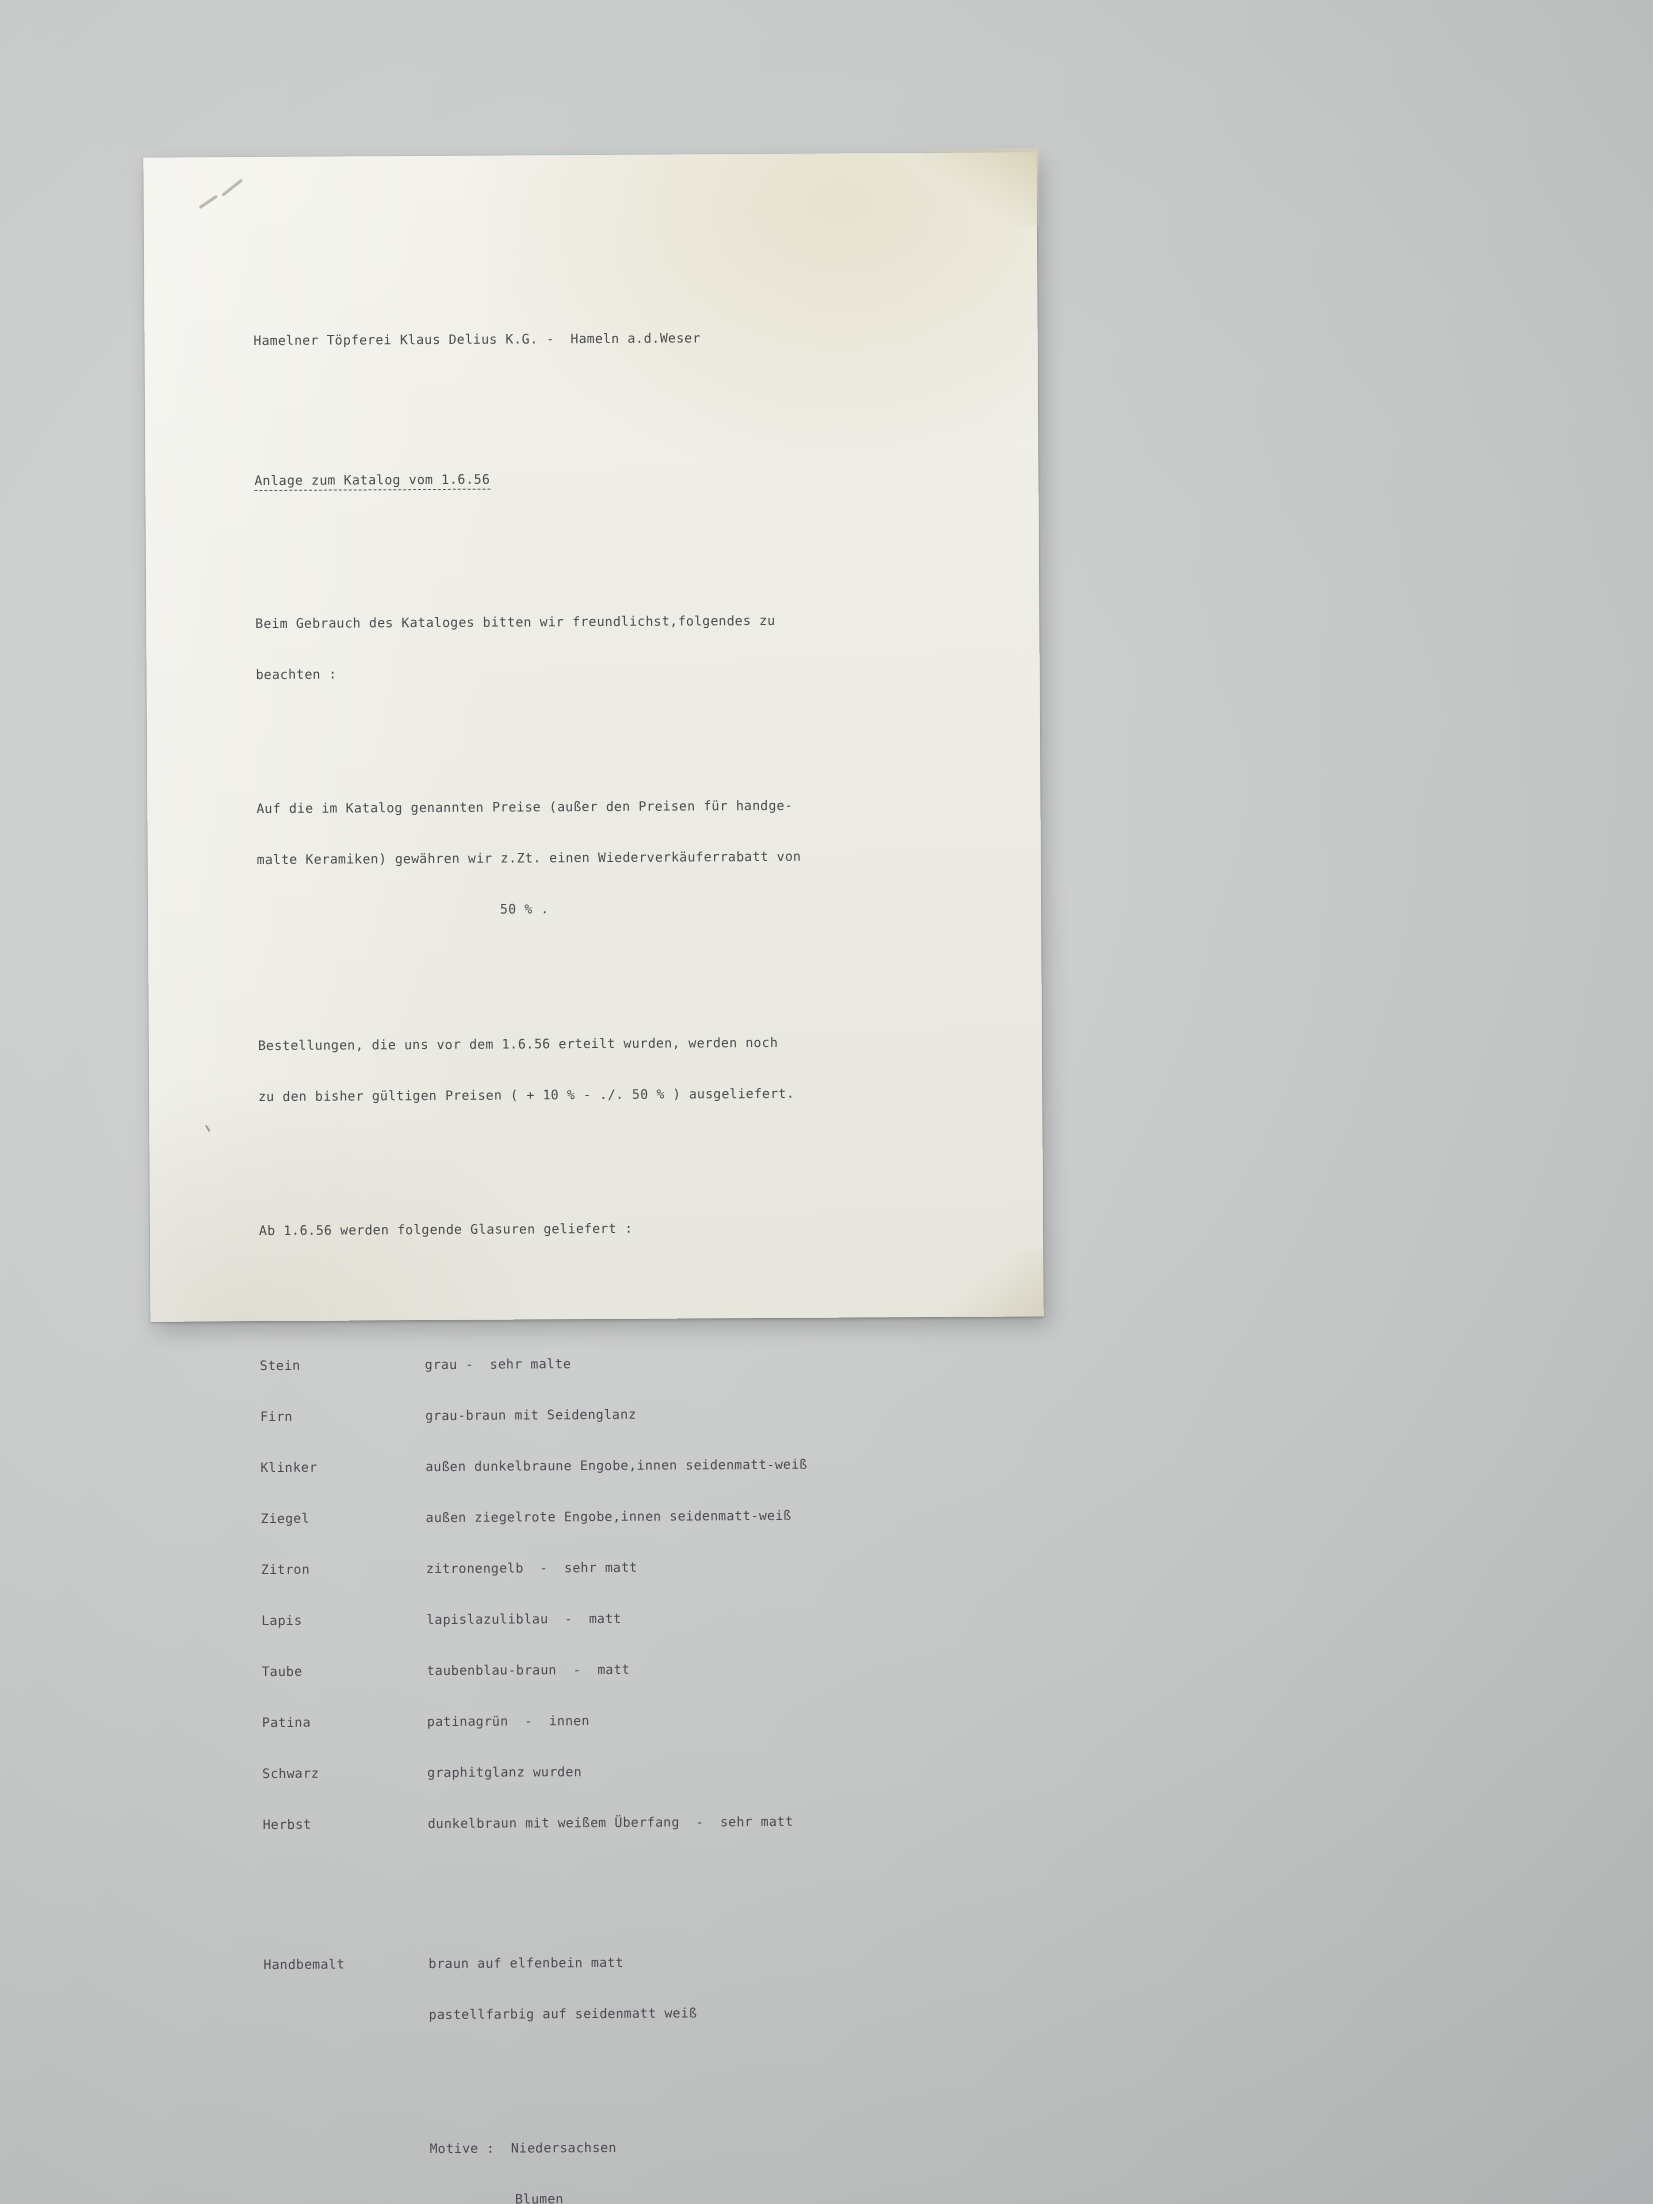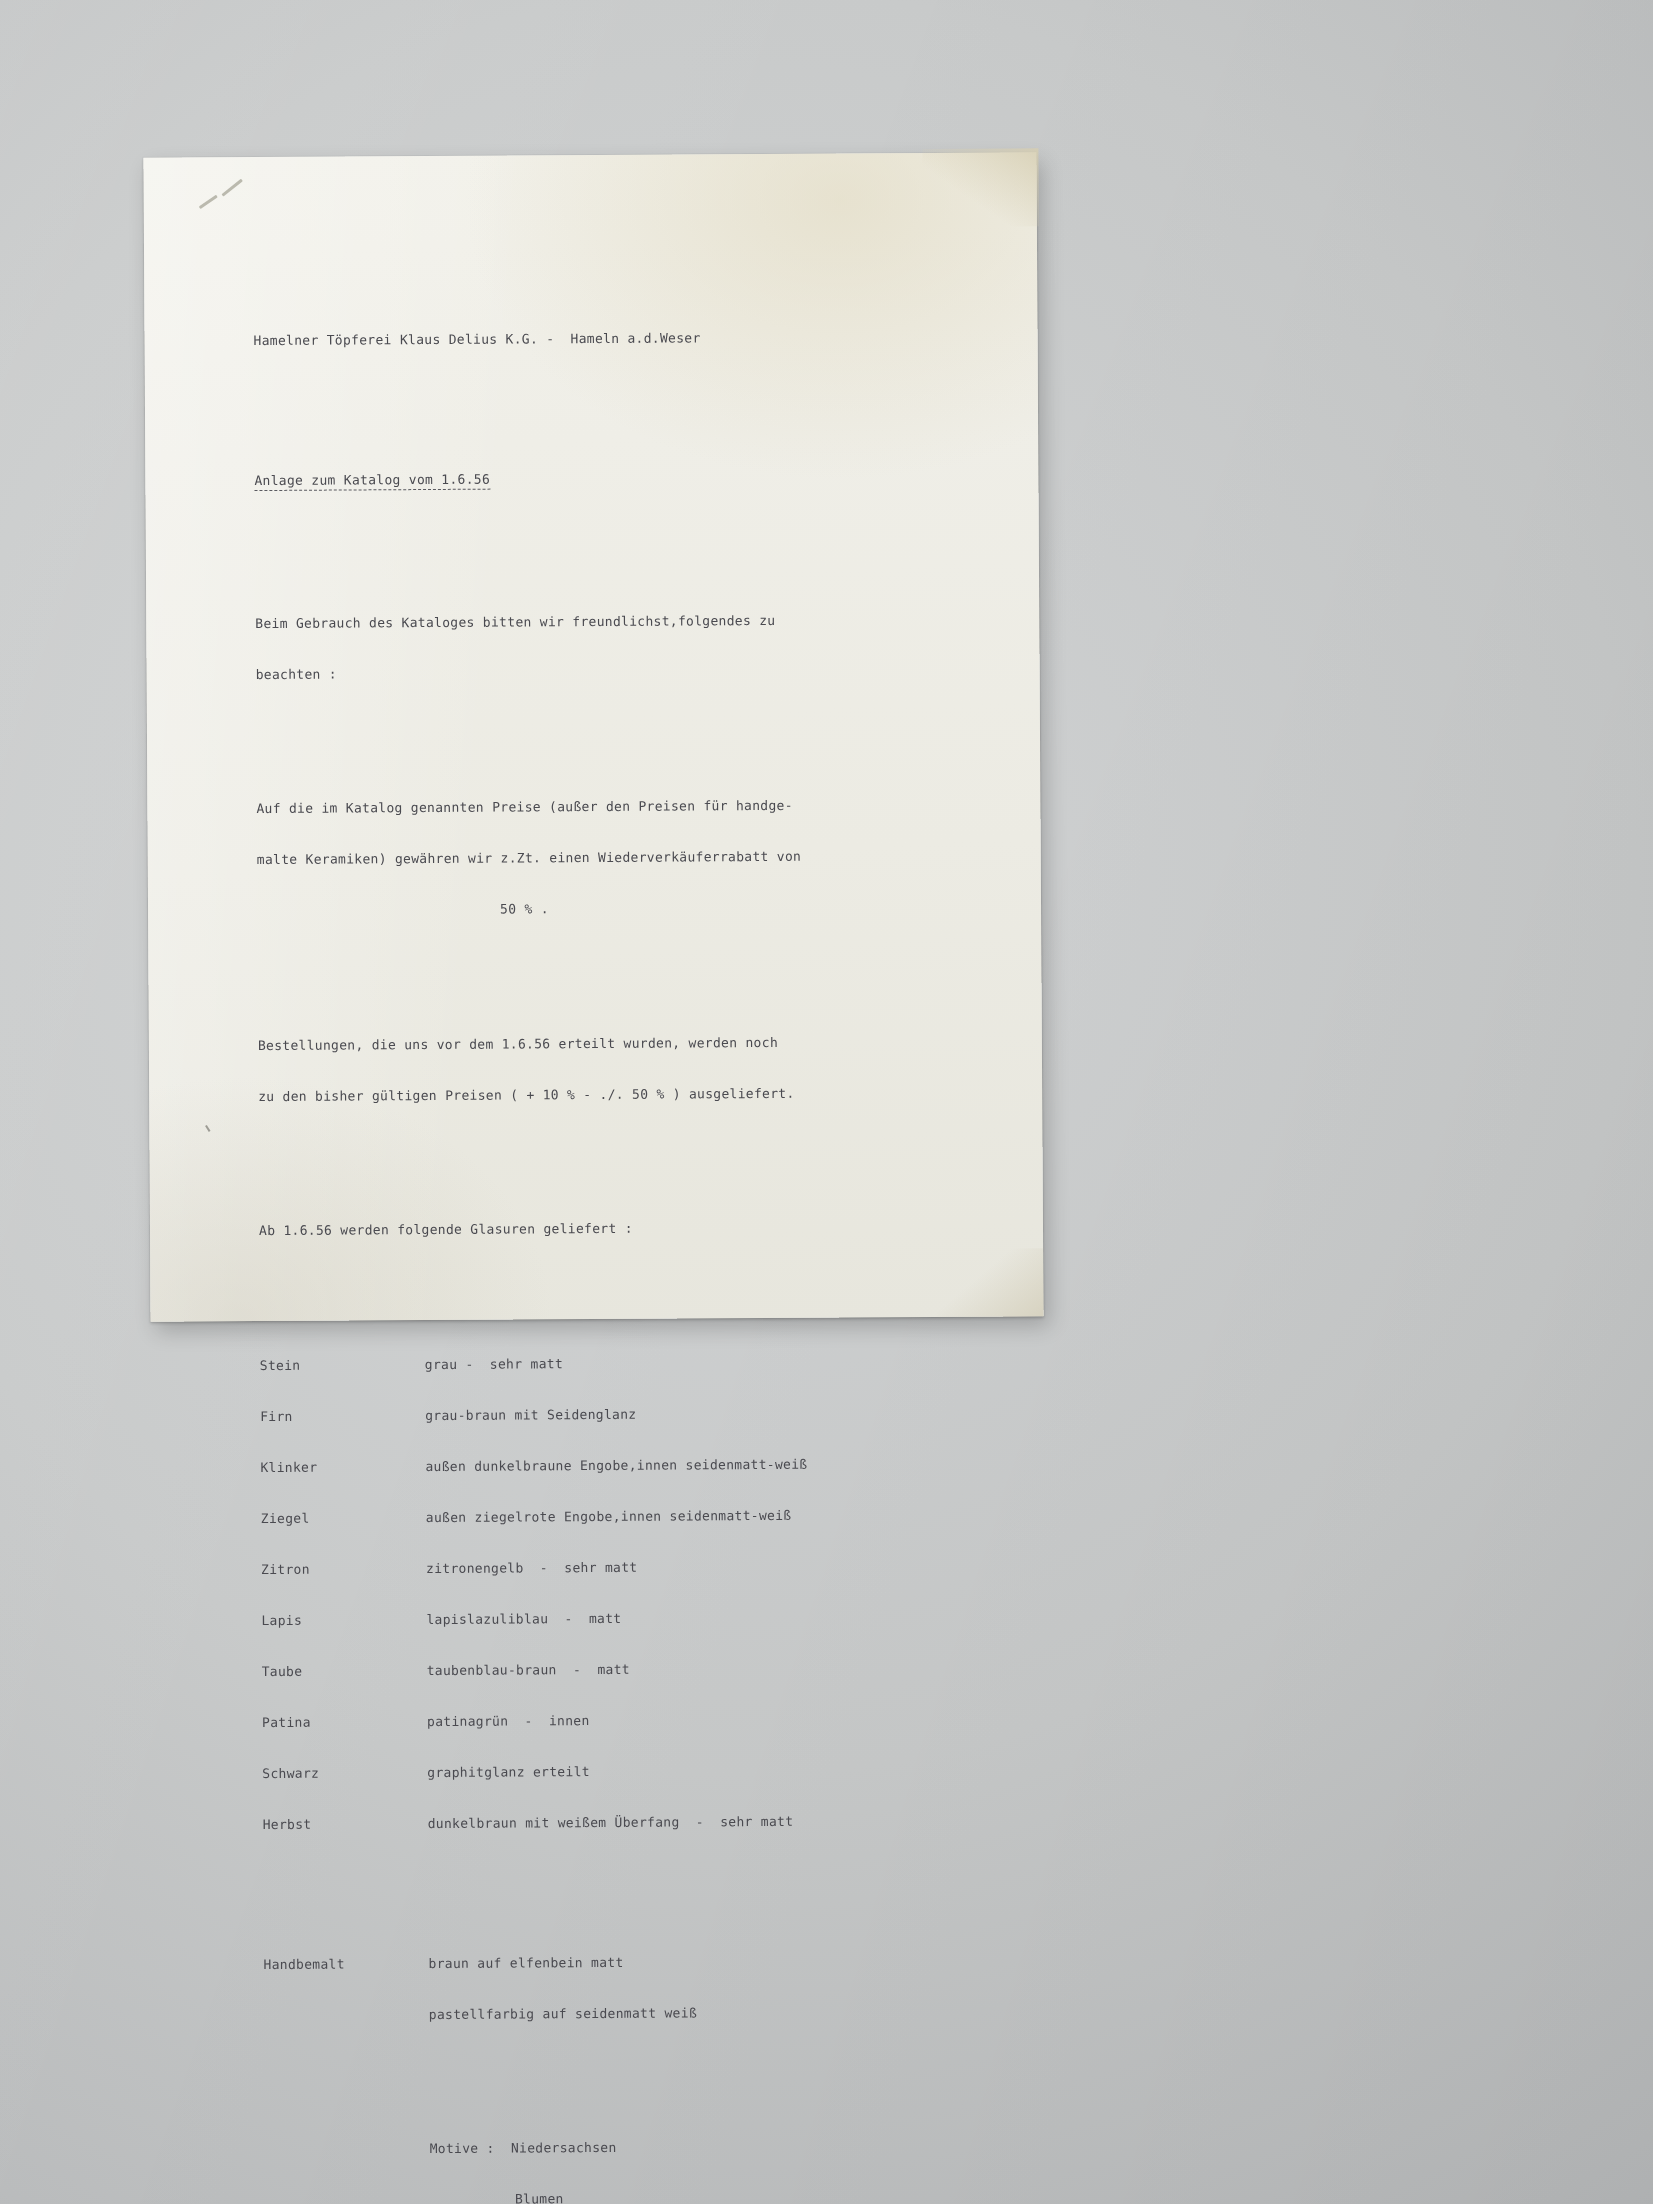--- a/index.html
+++ b/index.html
@@ -162,29 +162,29 @@
 
     <span class="ln">Bestellungen, die uns vor dem 1.6.56 erteilt wurden, werden noch</span>
     <span class="ln">zu den bisher gültigen Preisen ( + 10 % - ./. 50 % ) ausgeliefert.</span>
 
     <span class="blk gap-sm"></span>
 
     <span class="ln">Ab 1.6.56 werden folgende Glasuren geliefert :</span>
 
     <span class="blk gap-sm"></span>
 
-    <span class="glaze-row"><span class="glaze-name">Stein</span><span>grau -  sehr matt</span></span>
+    <span class="glaze-row"><span class="glaze-name">Stein</span><span>grau -  sehr malte</span></span>
     <span class="glaze-row"><span class="glaze-name">Firn</span><span>grau-braun mit Seidenglanz</span></span>
     <span class="glaze-row"><span class="glaze-name">Klinker</span><span>außen dunkelbraune Engobe,innen seidenmatt-weiß</span></span>
     <span class="glaze-row"><span class="glaze-name">Ziegel</span><span>außen ziegelrote Engobe,innen seidenmatt-weiß</span></span>
     <span class="glaze-row"><span class="glaze-name">Zitron</span><span>zitronengelb  -  sehr matt</span></span>
     <span class="glaze-row"><span class="glaze-name">Lapis</span><span>lapislazuliblau  -  matt</span></span>
     <span class="glaze-row"><span class="glaze-name">Taube</span><span>taubenblau-braun  -  matt</span></span>
     <span class="glaze-row"><span class="glaze-name">Patina</span><span>patinagrün  -  innen</span></span>
-    <span class="glaze-row"><span class="glaze-name">Schwarz</span><span>graphitglanz erteilt</span></span>
+    <span class="glaze-row"><span class="glaze-name">Schwarz</span><span>graphitglanz wurden</span></span>
     <span class="glaze-row"><span class="glaze-name">Herbst</span><span>dunkelbraun mit weißem Überfang  -  sehr matt</span></span>
 
     <span class="blk gap-md"></span>
 
     <span class="glaze-row"><span class="glaze-name">Handbemalt</span><span>braun auf elfenbein matt</span></span>
     <span class="glaze-row indent-mot">pastellfarbig auf seidenmatt weiß</span>
 
     <span class="blk gap-sm"></span>
 
     <span class="ln indent-mot">Motive :  Niedersachsen</span>

